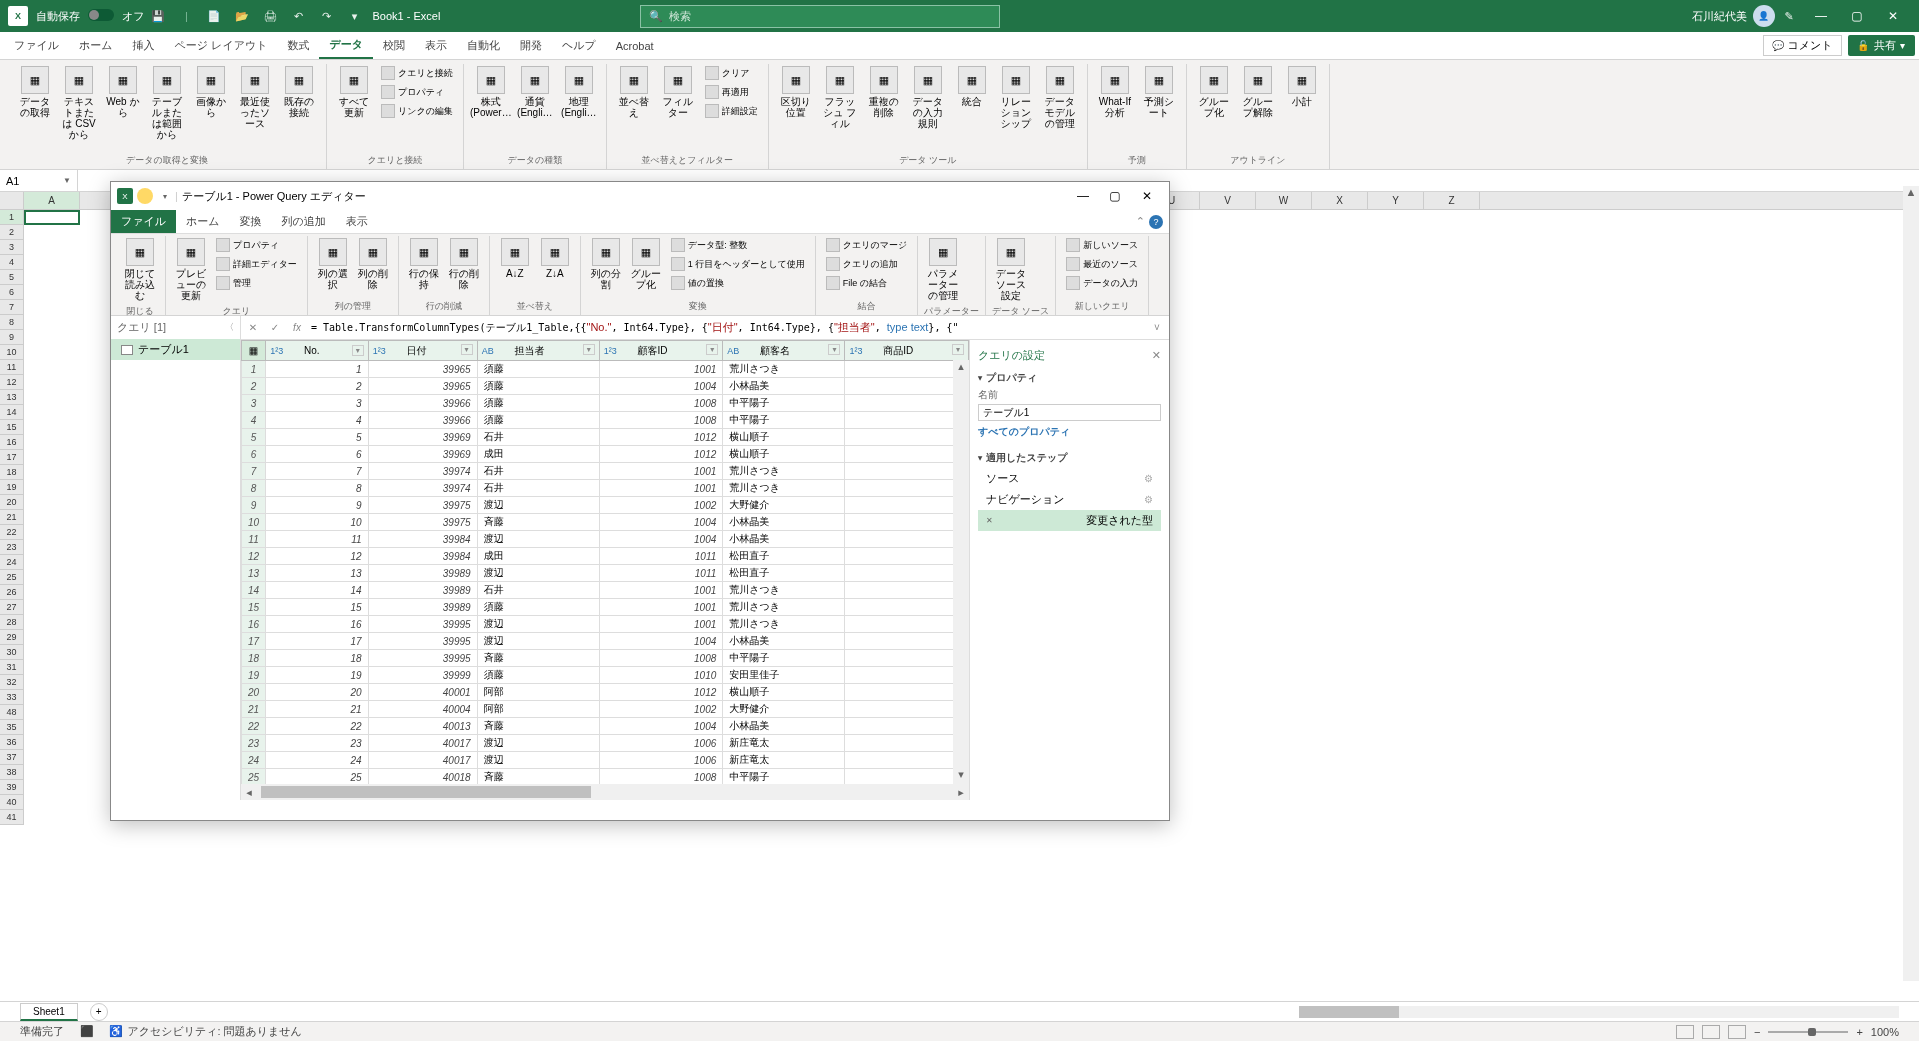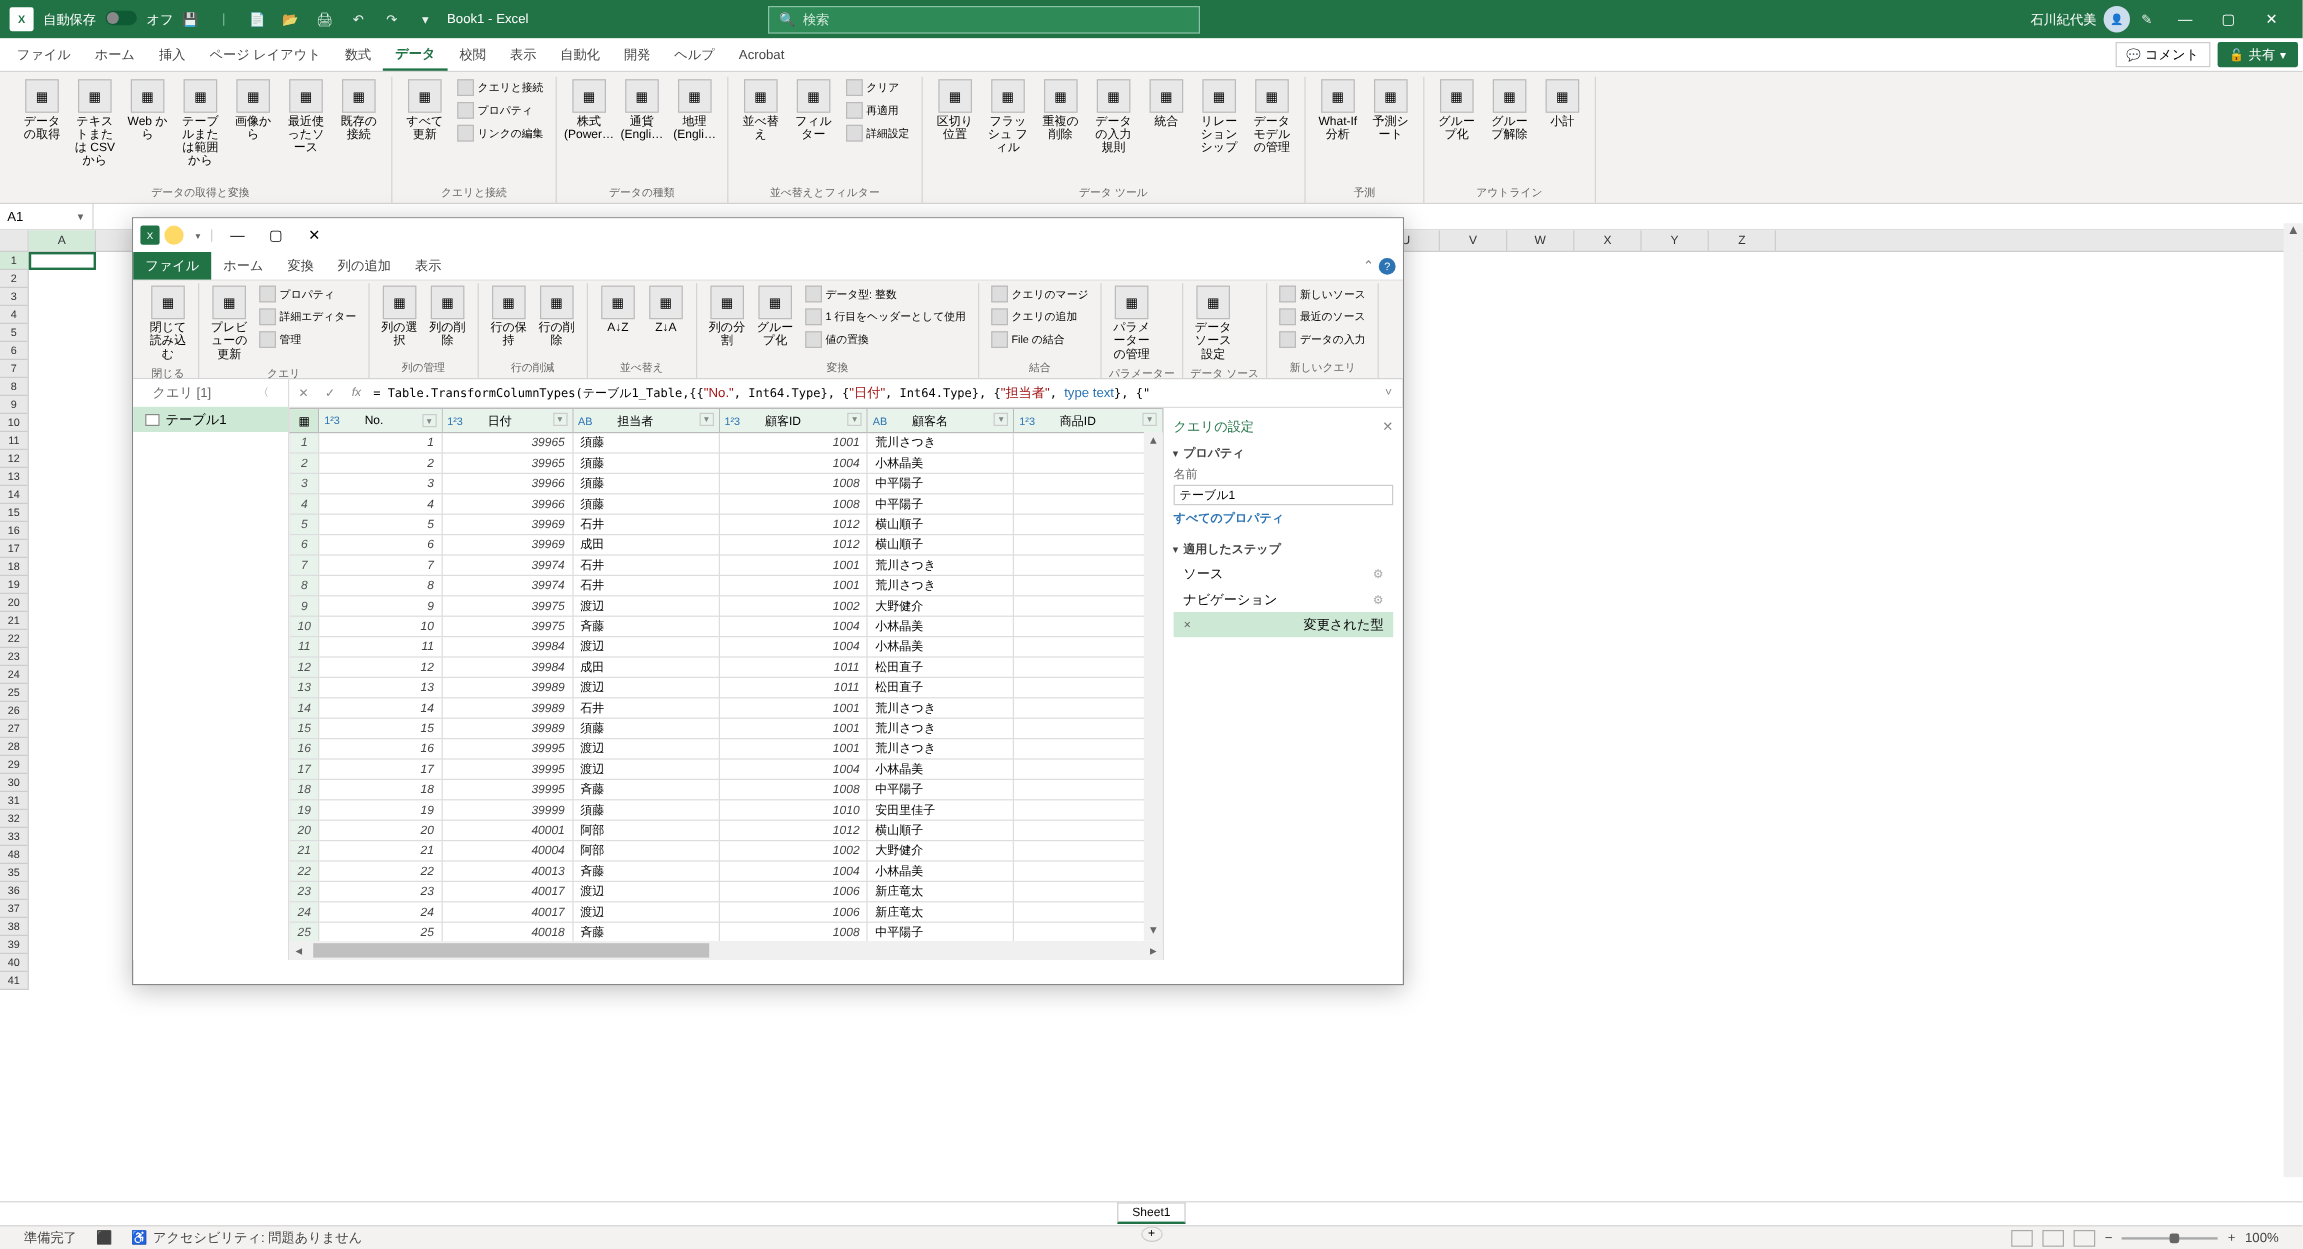--- a/index.html
+++ b/index.html
@@ -66,21 +66,21 @@
 .pq-title .wb { width: 32px; text-align: center; cursor: pointer; font-size: 12px;}
 .pq-tabs { height: 24px; background: #fff; display: flex; border-bottom: 1px solid #ddd;}
 .pq-tabs .pqtab { padding: 4px 10px; font-size: 11px; cursor: pointer; color: #444;}
 .pq-tabs .pqtab.active { background: #217346; color: #fff;}
 .pq-tabs .help { margin-left: auto; display: flex; align-items: center; padding: 0 6px; gap: 4px;}
 .pq-tabs .help .q { width: 14px; height: 14px; background: #2c74b3; color:#fff; border-radius:50%; font-size:9px; display:flex; align-items:center; justify-content:center;}
 .pq-ribbon { height: 82px; background: #f3f2f1; border-bottom: 1px solid #d4d4d4; display: flex; padding: 2px 4px 0; }
 .pq-ribbon .ribbon-group { border-right: 1px solid #d4d4d4; }
 .pq-body { display: flex; height: calc(100% - 28px - 24px - 82px - 20px); }
 .pq-queries { width: 130px; border-right: 1px solid #ddd; background: #fff; }
-.pq-queries .hdr { padding: 4px 16px; font-size: 11px; color: #666; display: flex; justify-content: space-between; align-items:center;}
+.pq-queries .hdr { padding: 4px 6px; font-size: 11px; color: #666; display: flex; justify-content: space-between; align-items:center;}
 .pq-queries .hdr .chev { font-size: 9px; color:#888;}
 .pq-queries .qitem { padding: 3px 10px; background: #cde9d6; font-size: 11px; display:flex; align-items:center; gap:5px;}
 .pq-queries .qitem .tbl-ico { width:12px; height:10px; border:1px solid #888; background:#fff; display:inline-block;}
 .pq-main { flex: 1; display: flex; flex-direction: column; overflow: hidden;}
 .pq-formula { height: 24px; border-bottom: 1px solid #ddd; display: flex; align-items: center; padding: 0 4px; gap: 6px;}
 .pq-formula .fbtn { width: 16px; height: 16px; display:flex; align-items:center; justify-content:center; color:#888; font-size:10px;}
 .pq-formula .ftxt { flex:1; font-family: Consolas, monospace; font-size: 10px; white-space: nowrap; overflow: hidden;}
 .pq-formula .ftxt .str { color: #a31515;}
 .pq-grid-wrap { flex: 1; display: flex; overflow: hidden;}
 .pq-grid { flex: 1; overflow: hidden; position: relative;}
@@ -107,21 +107,21 @@
 .pq-settings input { width: 100%; border: 1px solid #ccc; padding: 2px 4px; font-size: 10px;}
 .pq-settings .link { color: #2c74b3; font-size: 10px; margin-top: 4px; cursor: pointer; font-weight: bold;}
 .pq-settings .step { padding: 3px 8px; font-size: 10px; display:flex; justify-content:space-between; align-items:center;}
 .pq-settings .step.active { background: #cde9d6;}
 .pq-settings .step .gear { color: #aaa; font-size:10px;}
 .pq-settings .step.active::before { content:'✕'; font-size:8px; margin-right:4px; color:#666;}
 .pq-status { height: 20px; border-top: 1px solid #ddd; display: flex; align-items: center; font-size: 10px; color: #666; padding: 0 8px;}
 .pq-status .right { margin-left: auto;}
 
 
-.sheet-tabs { height: 20px; background: #fff; border-top: 1px solid #d4d4d4; display: flex; align-items: center; padding: 0 20px; gap: 2px; flex-direction: column;}
+.sheet-tabs { height: 20px; background: #fff; border-top: 1px solid #d4d4d4; display: flex; align-items: center; padding: 0 20px; gap: 12px;}
 .sheet-tabs .stab { padding: 2px 12px; font-size: 10px; border: 1px solid #ccc; border-bottom: none; background: #fff; cursor:pointer;}
 .sheet-tabs .stab.active { border-bottom: 2px solid #217346;}
 .sheet-tabs .add { width: 18px; height:18px; border:1px solid #ccc; border-radius:50%; display:flex; align-items:center; justify-content:center; font-size:10px; cursor:pointer;}
 .sheet-tabs .hscrollbar { margin-left: auto; width: 600px; height: 12px; background: #f0f0f0; position:relative;}
 .sheet-tabs .hscrollbar .thumb { position:absolute; left:0; width:100px; height:100%; background:#c0c0c0;}
 
 
 .status-bar { height: 20px; background: #f3f2f1; border-top: 1px solid #d4d4d4; display: flex; align-items: center; padding: 0 20px; font-size: 10px; color: #444;}
 .status-bar .item { margin-right: 16px; display:flex; align-items:center; gap:4px;}
 .status-bar .right { margin-left: auto; display: flex; align-items: center; gap: 8px;}
@@ -421,20 +421,21 @@
 <div class="excel-vscroll">
   <div class="arrow">▲</div>
 </div>
 
 <div class="pq-window">
   <div class="pq-title">
     <span class="pq-icon">X</span>
     <span class="smile"></span>
     <span class="dd">▾</span>
     <span style="color:#ccc; margin:0 4px;">|</span>
+    <span class="ttl">テーブル1 - Power Query エディター</span>
     <span class="wb">—</span>
     <span class="wb">▢</span>
     <span class="wb">✕</span>
   </div>
   <div class="pq-tabs" id="pq-tabs">
     <div class="pqtab active">ファイル</div>
       <div class="pqtab">ホーム</div>
       <div class="pqtab">変換</div>
       <div class="pqtab">列の追加</div>
       <div class="pqtab">表示</div>

